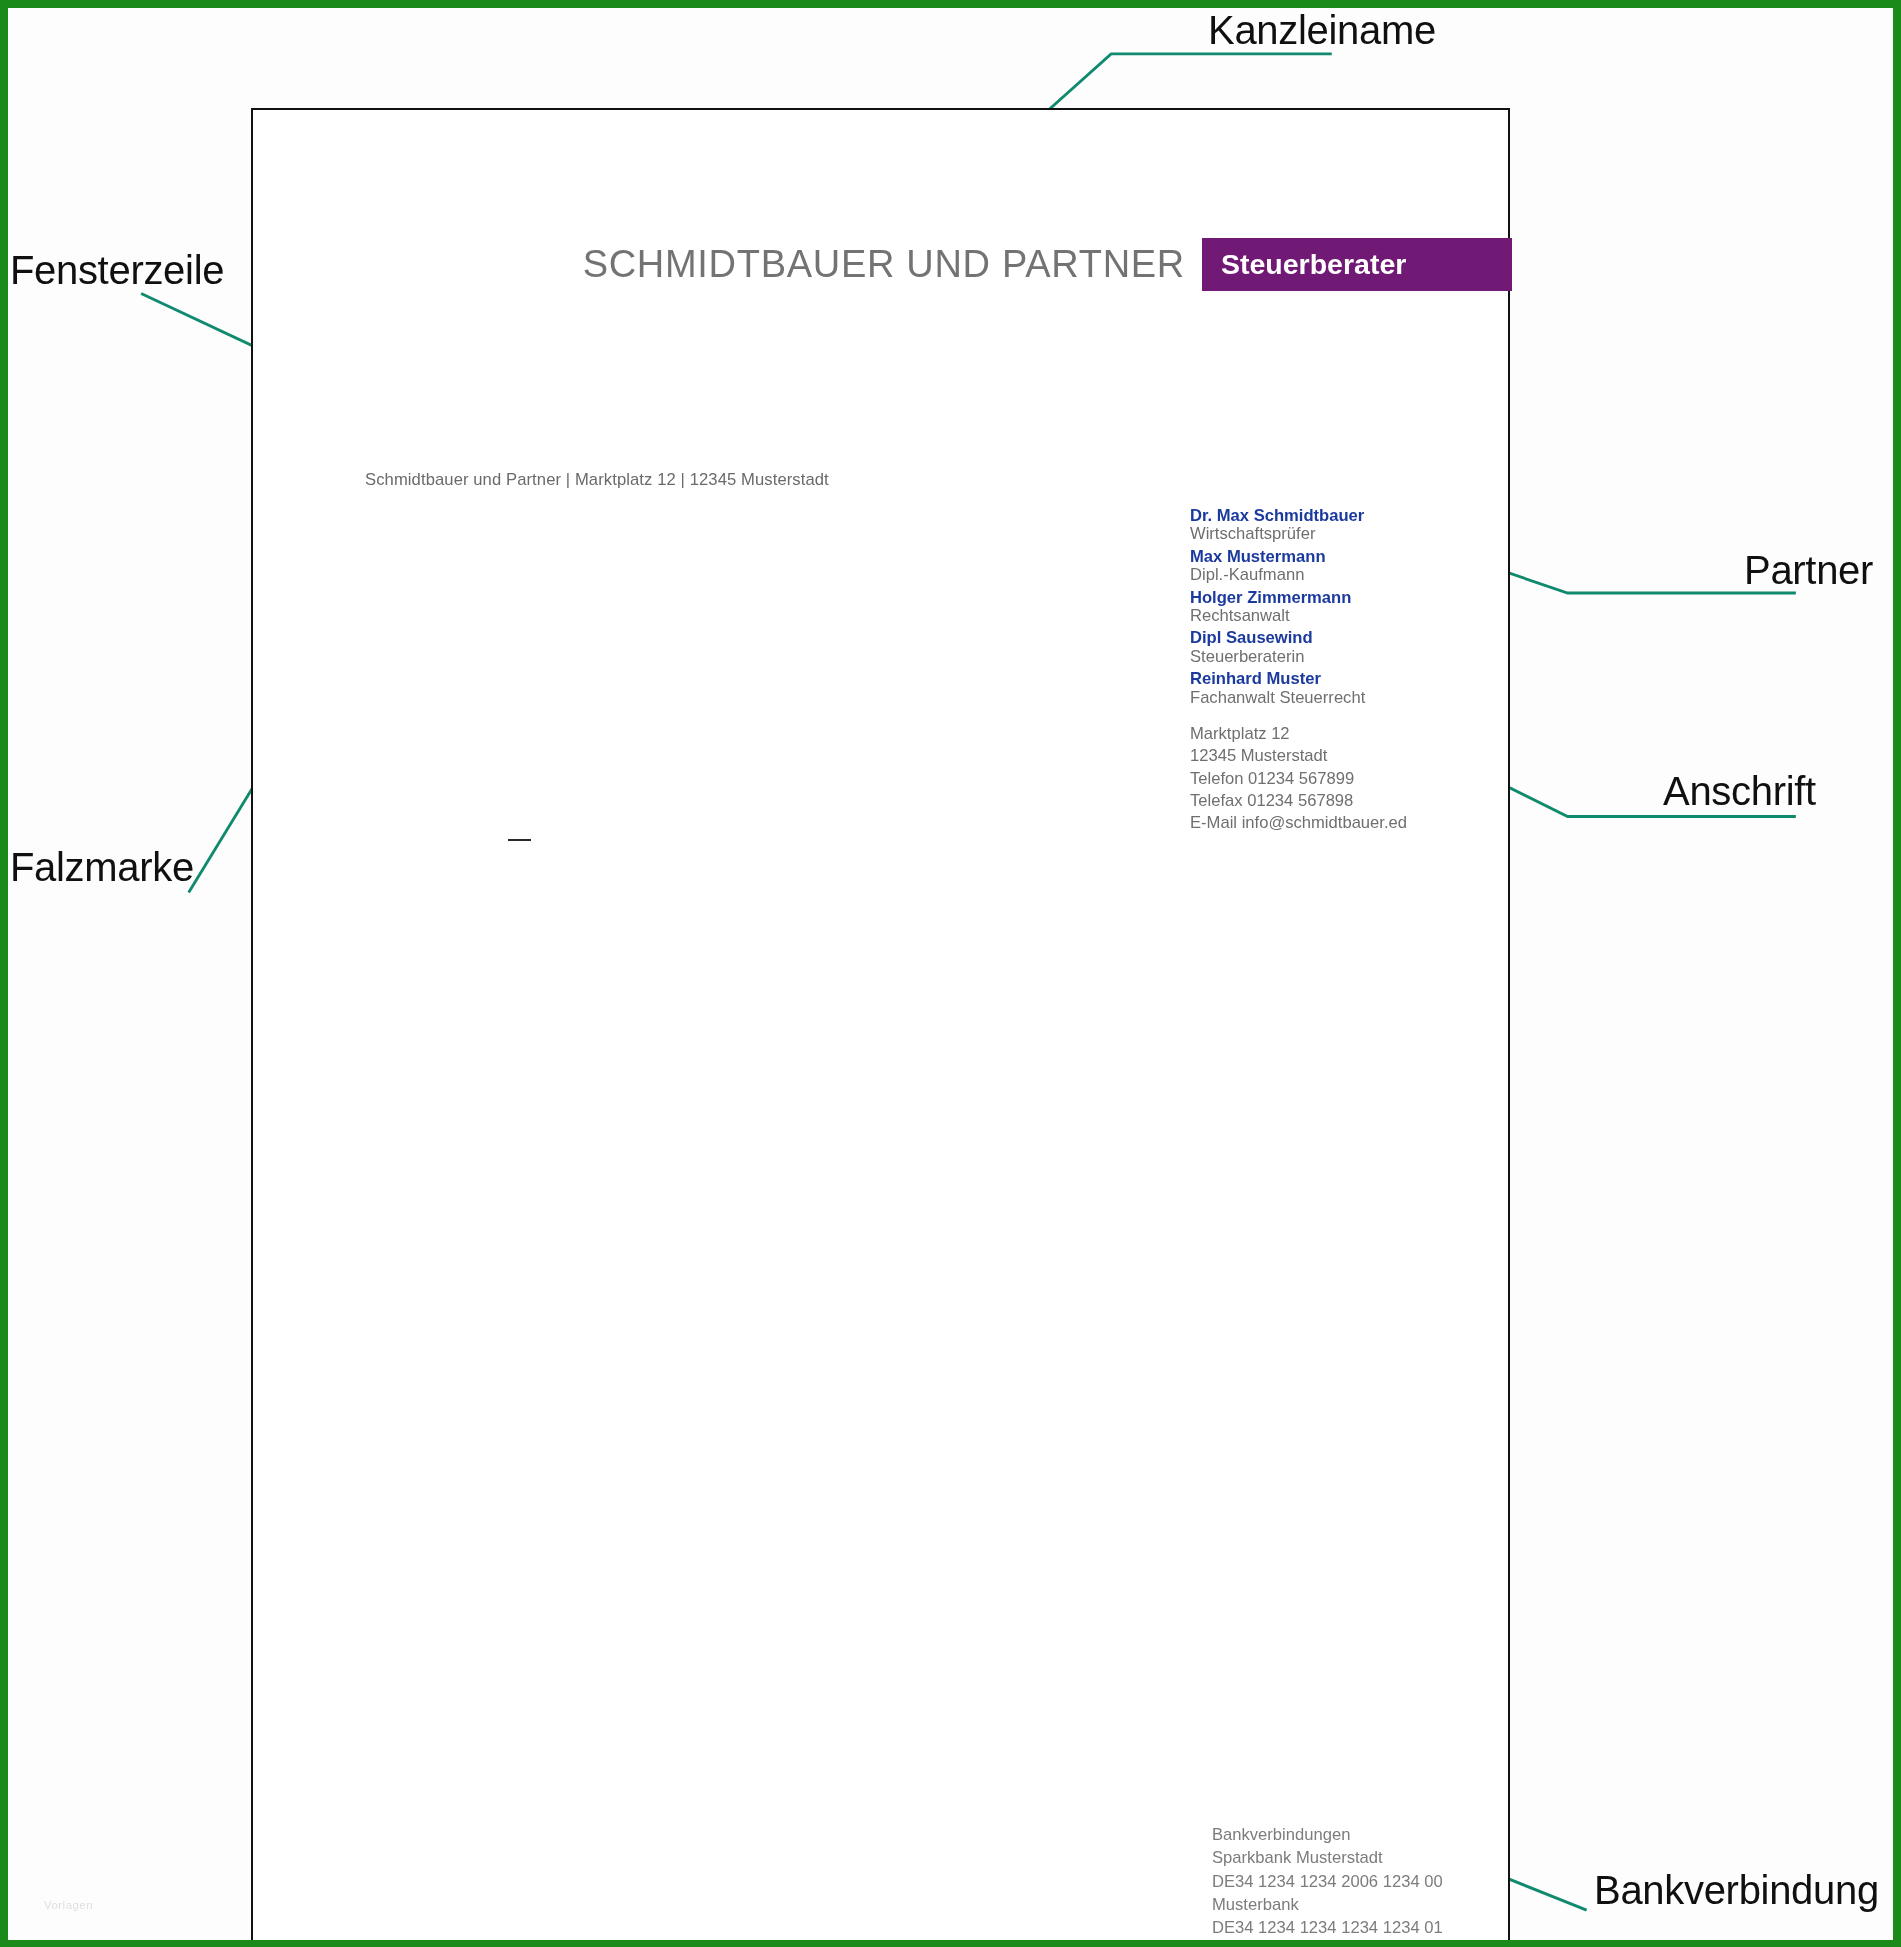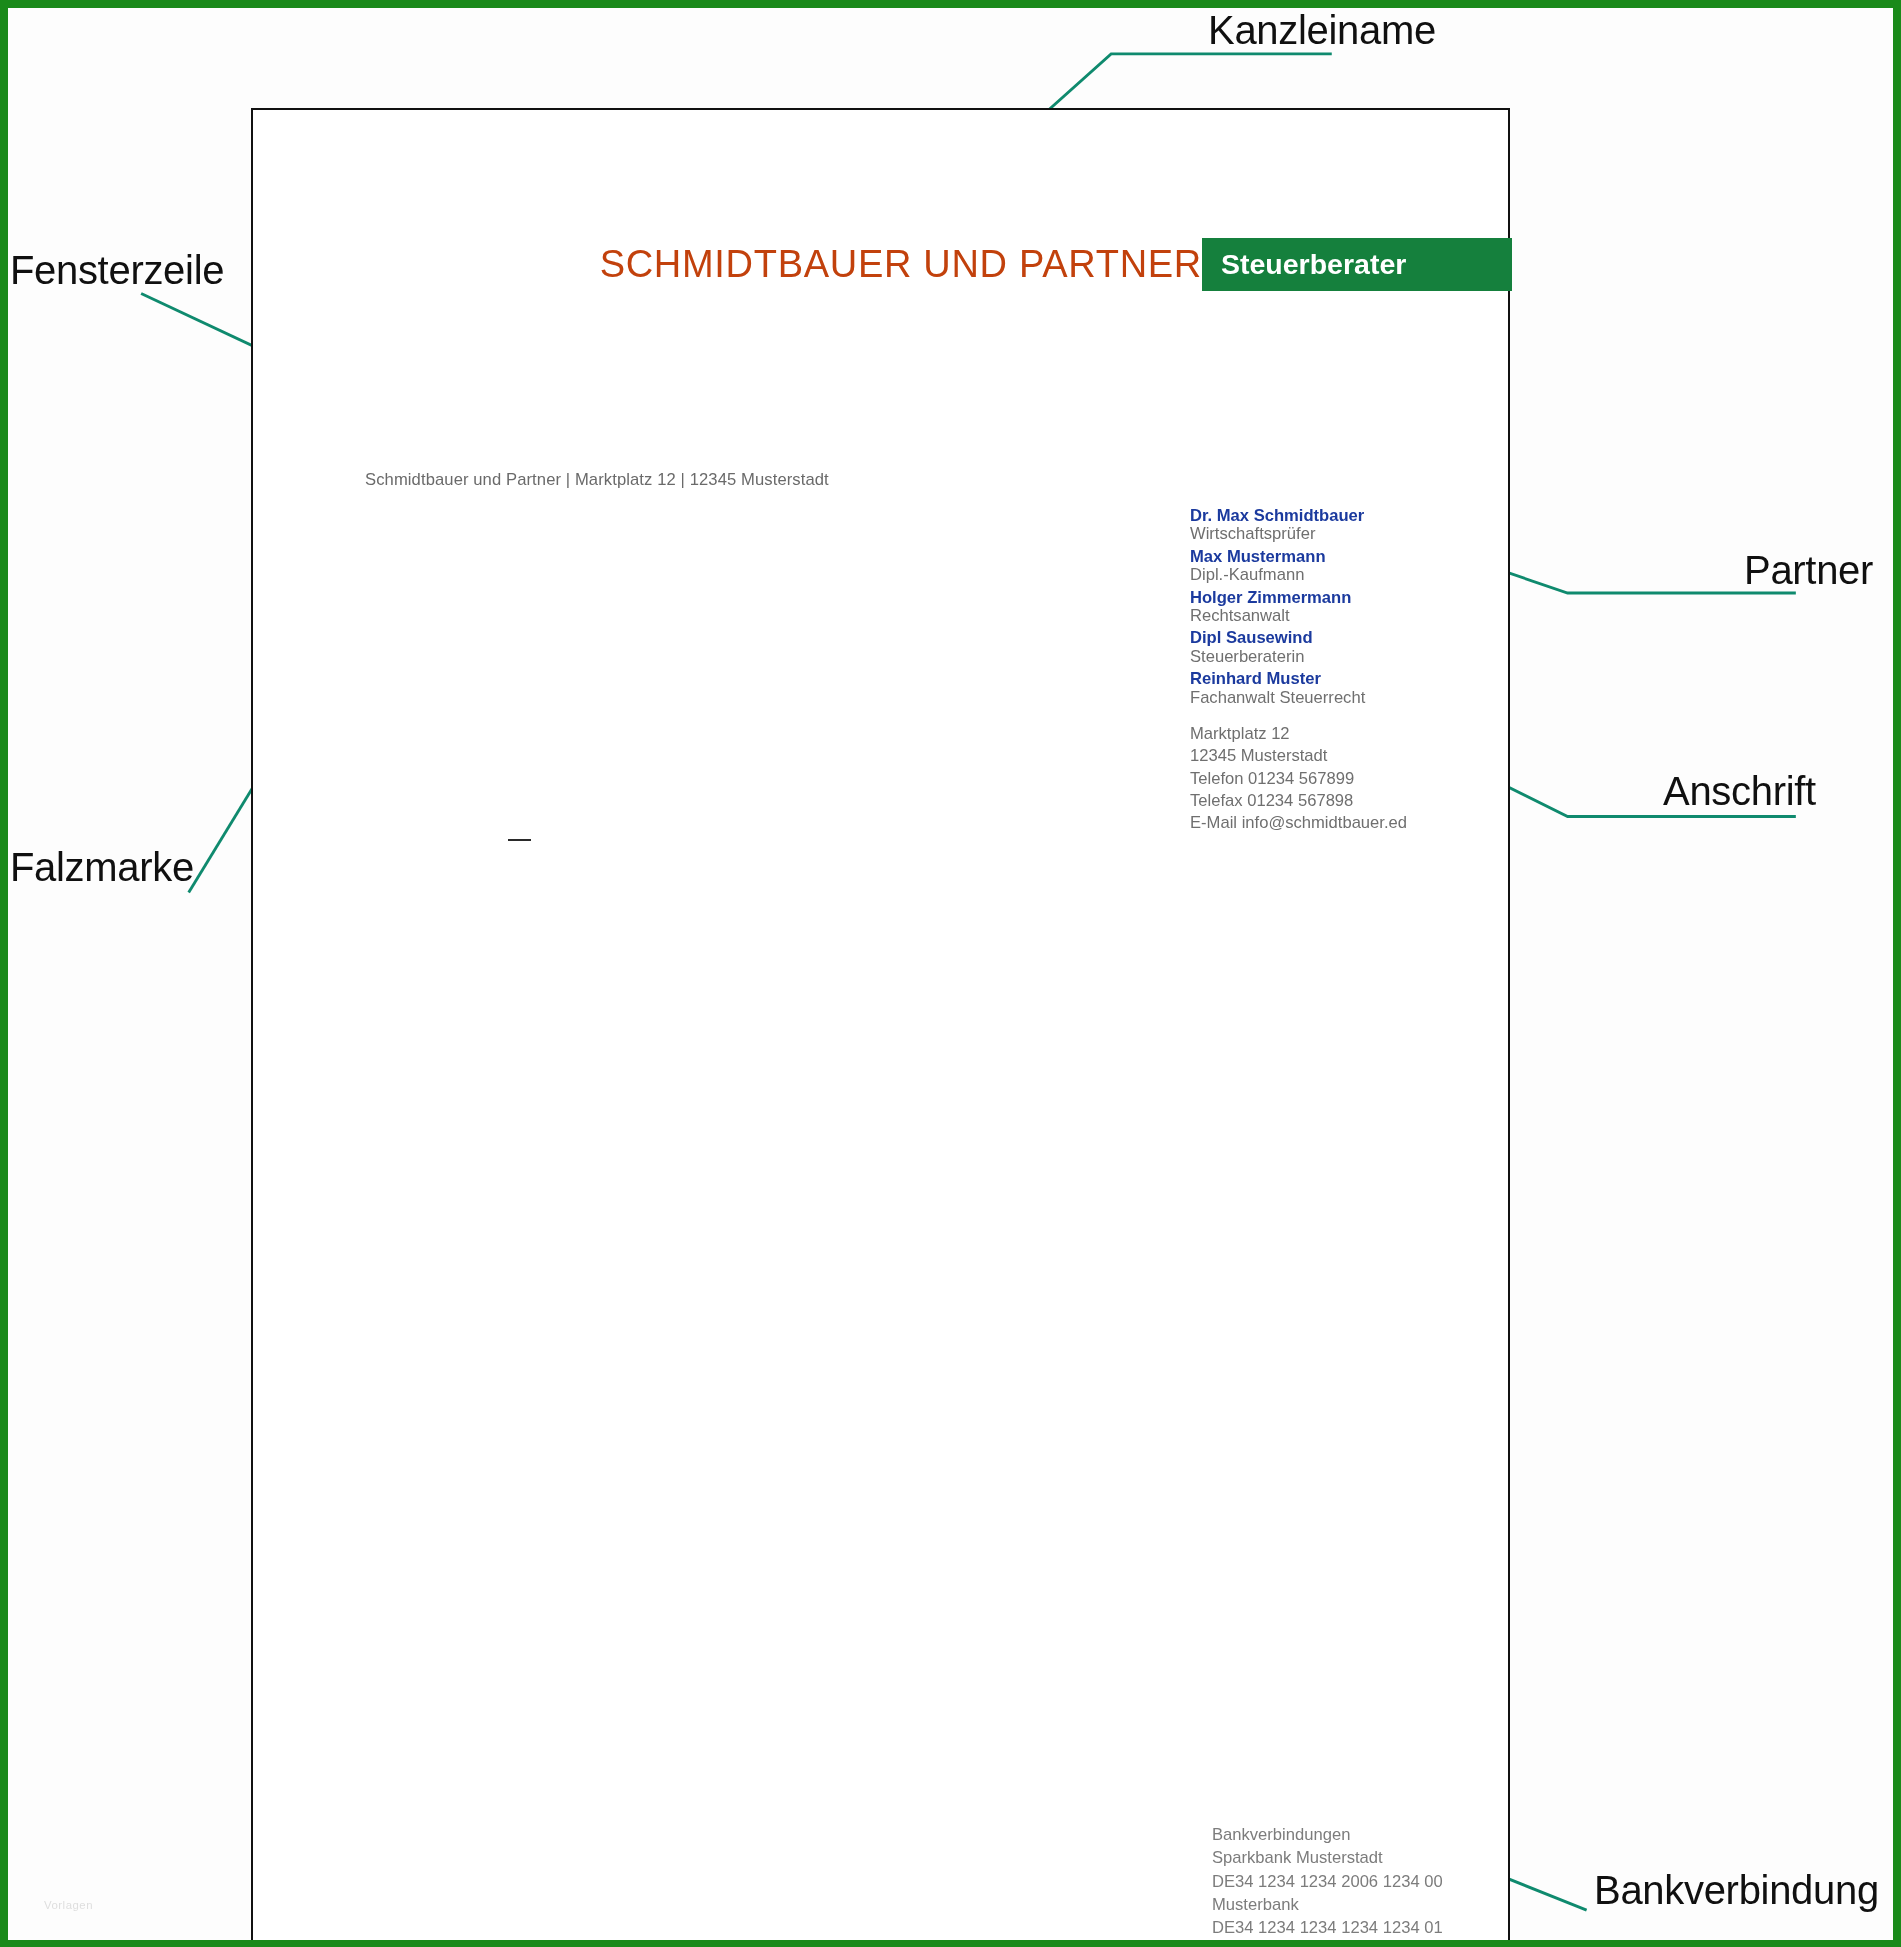--- a/index.html
+++ b/index.html
@@ -43,28 +43,29 @@
     height: 53px;
     display: flex;
     align-items: stretch;
     justify-content: flex-end;
     padding-right: 0px;
     box-sizing: border-box;
   }
   #firm-name {
     font-size: 38px;
     letter-spacing: 0.7px;
-    color: #c2410c;
+    color: #737373;
     font-weight: 400;
     line-height: 53px;
+    padding-right: 17px;
     white-space: nowrap;
     font-family: "Liberation Sans", sans-serif;
   }
   #role-badge {
-    background: #15803d;
+    background: #701a75;
     color: #ffffff;
     font-size: 28.5px;
     font-weight: bold;
     line-height: 53px;
     padding: 0 21px 0 19px;
     white-space: nowrap;
     min-width: 310px;
     box-sizing: border-box;
     font-family: "Liberation Sans", sans-serif;
   }

